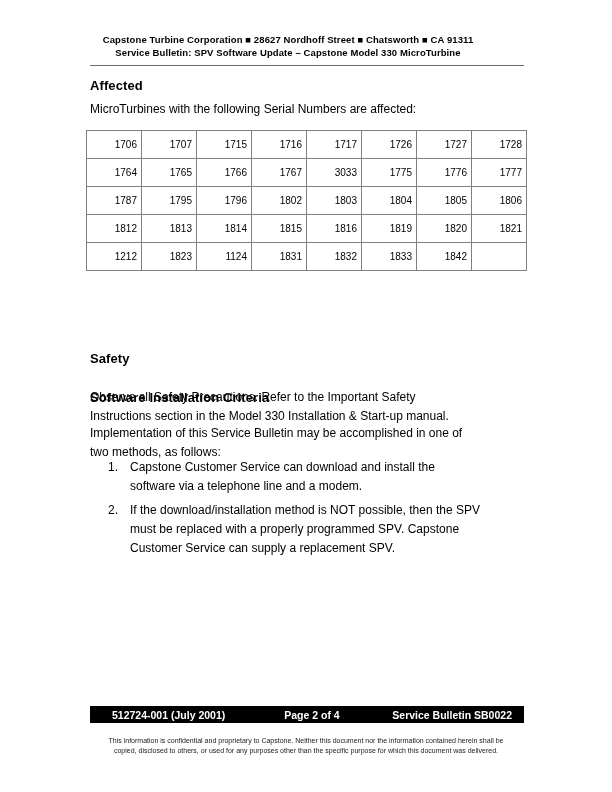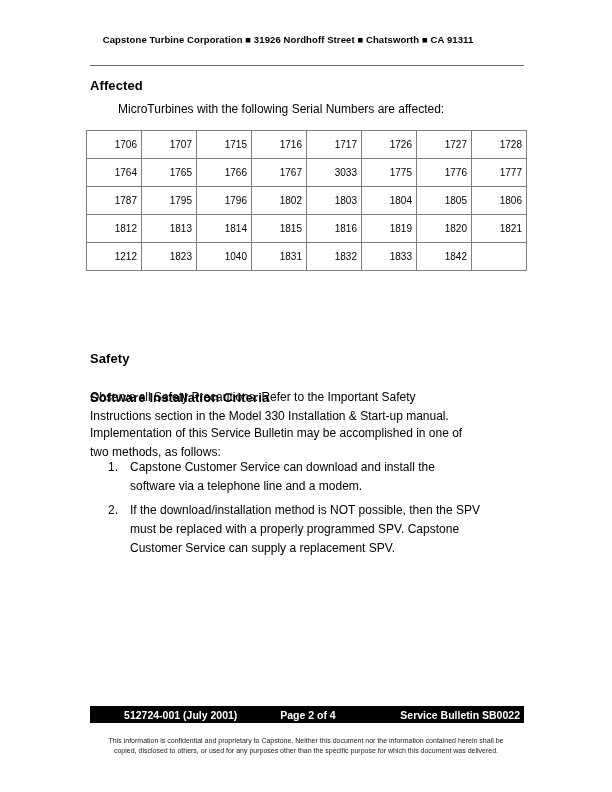--- a/index.html
+++ b/index.html
@@ -48,21 +48,21 @@
   .h-sic      { top: 390px; }
   
   .body-text {
     position: absolute;
     left: 90px;
     width: 420px;
     font-size: 12px;
     line-height: 19px;
     white-space: pre-line;
   }
-  .p-intro  { top: 100px; margin-left: 28px; }
+  .p-intro  { top: 100px; }
   .p-safety { top: 340px; margin-top: 48px; }
   .p-sic    { top: 414px; margin-top: 10px; }
   
   .serial-table {
     position: absolute;
     top: 130px;
     left: 86px;
     border-collapse: collapse;
     table-layout: fixed;
   }
@@ -95,43 +95,44 @@
     left: 90px;
     width: 434px;
     height: 17px;
     background: #000000;
     color: #ffffff;
     font-weight: bold;
     font-size: 10.5px;
     display: flex;
     align-items: center;
   }
-  .footer-bar .fb-left   { flex: 1; text-align: right;  padding-left: 6px;  white-space: nowrap; }
+  .footer-bar .fb-left   { flex: 1; text-align: left;  padding-left: 22px;  white-space: nowrap; }
   .footer-bar .fb-center { flex: 1; text-align: center; white-space: nowrap; }
-  .footer-bar .fb-right  { flex: 1; text-align: right; padding-right: 4px; white-space: nowrap; }
+  .footer-bar .fb-right  { flex: 1; text-align: right; padding-right: 12px; white-space: nowrap; }
   
   .disclaimer {
     position: absolute;
     top: 736px;
     left: 46px;
     width: 520px;
     text-align: center;
     font-size: 7px;
     line-height: 10px;
     white-space: pre-line;
     color: #1a1a1a;
   }
 </style>
 </head>
 <body>
 
 <div class="page">
 
   <div class="doc-header">
-    <div>Capstone Turbine Corporation ■ 31926 Nordhoff Street ■ Chatsworth ■ CA 91311</div>
+    <div>Capstone Turbine Corporation ■ 28627 Nordhoff Street ■ Chatsworth ■ CA 91311</div>
+    <div>Service Bulletin: SPV Software Update – Capstone Model 330 MicroTurbine</div>
   </div>
   <div class="header-rule"></div>
 
   <div class="section-heading h-affected">Affected</div>
   <div class="body-text p-intro">MicroTurbines with the following Serial Numbers are affected:</div>
 
   <table class="serial-table">
     <tbody>
         <tr>
           <td>1706</td>
@@ -169,21 +170,21 @@
           <td>1814</td>
           <td>1815</td>
           <td>1816</td>
           <td>1819</td>
           <td>1820</td>
           <td>1821</td>
         </tr>
         <tr>
           <td>1212</td>
           <td>1823</td>
-          <td>1040</td>
+          <td>1124</td>
           <td>1831</td>
           <td>1832</td>
           <td>1833</td>
           <td>1842</td>
           <td></td>
         </tr>
       </tbody>
   </table>
 
   <div class="section-heading h-safety">Safety</div>

